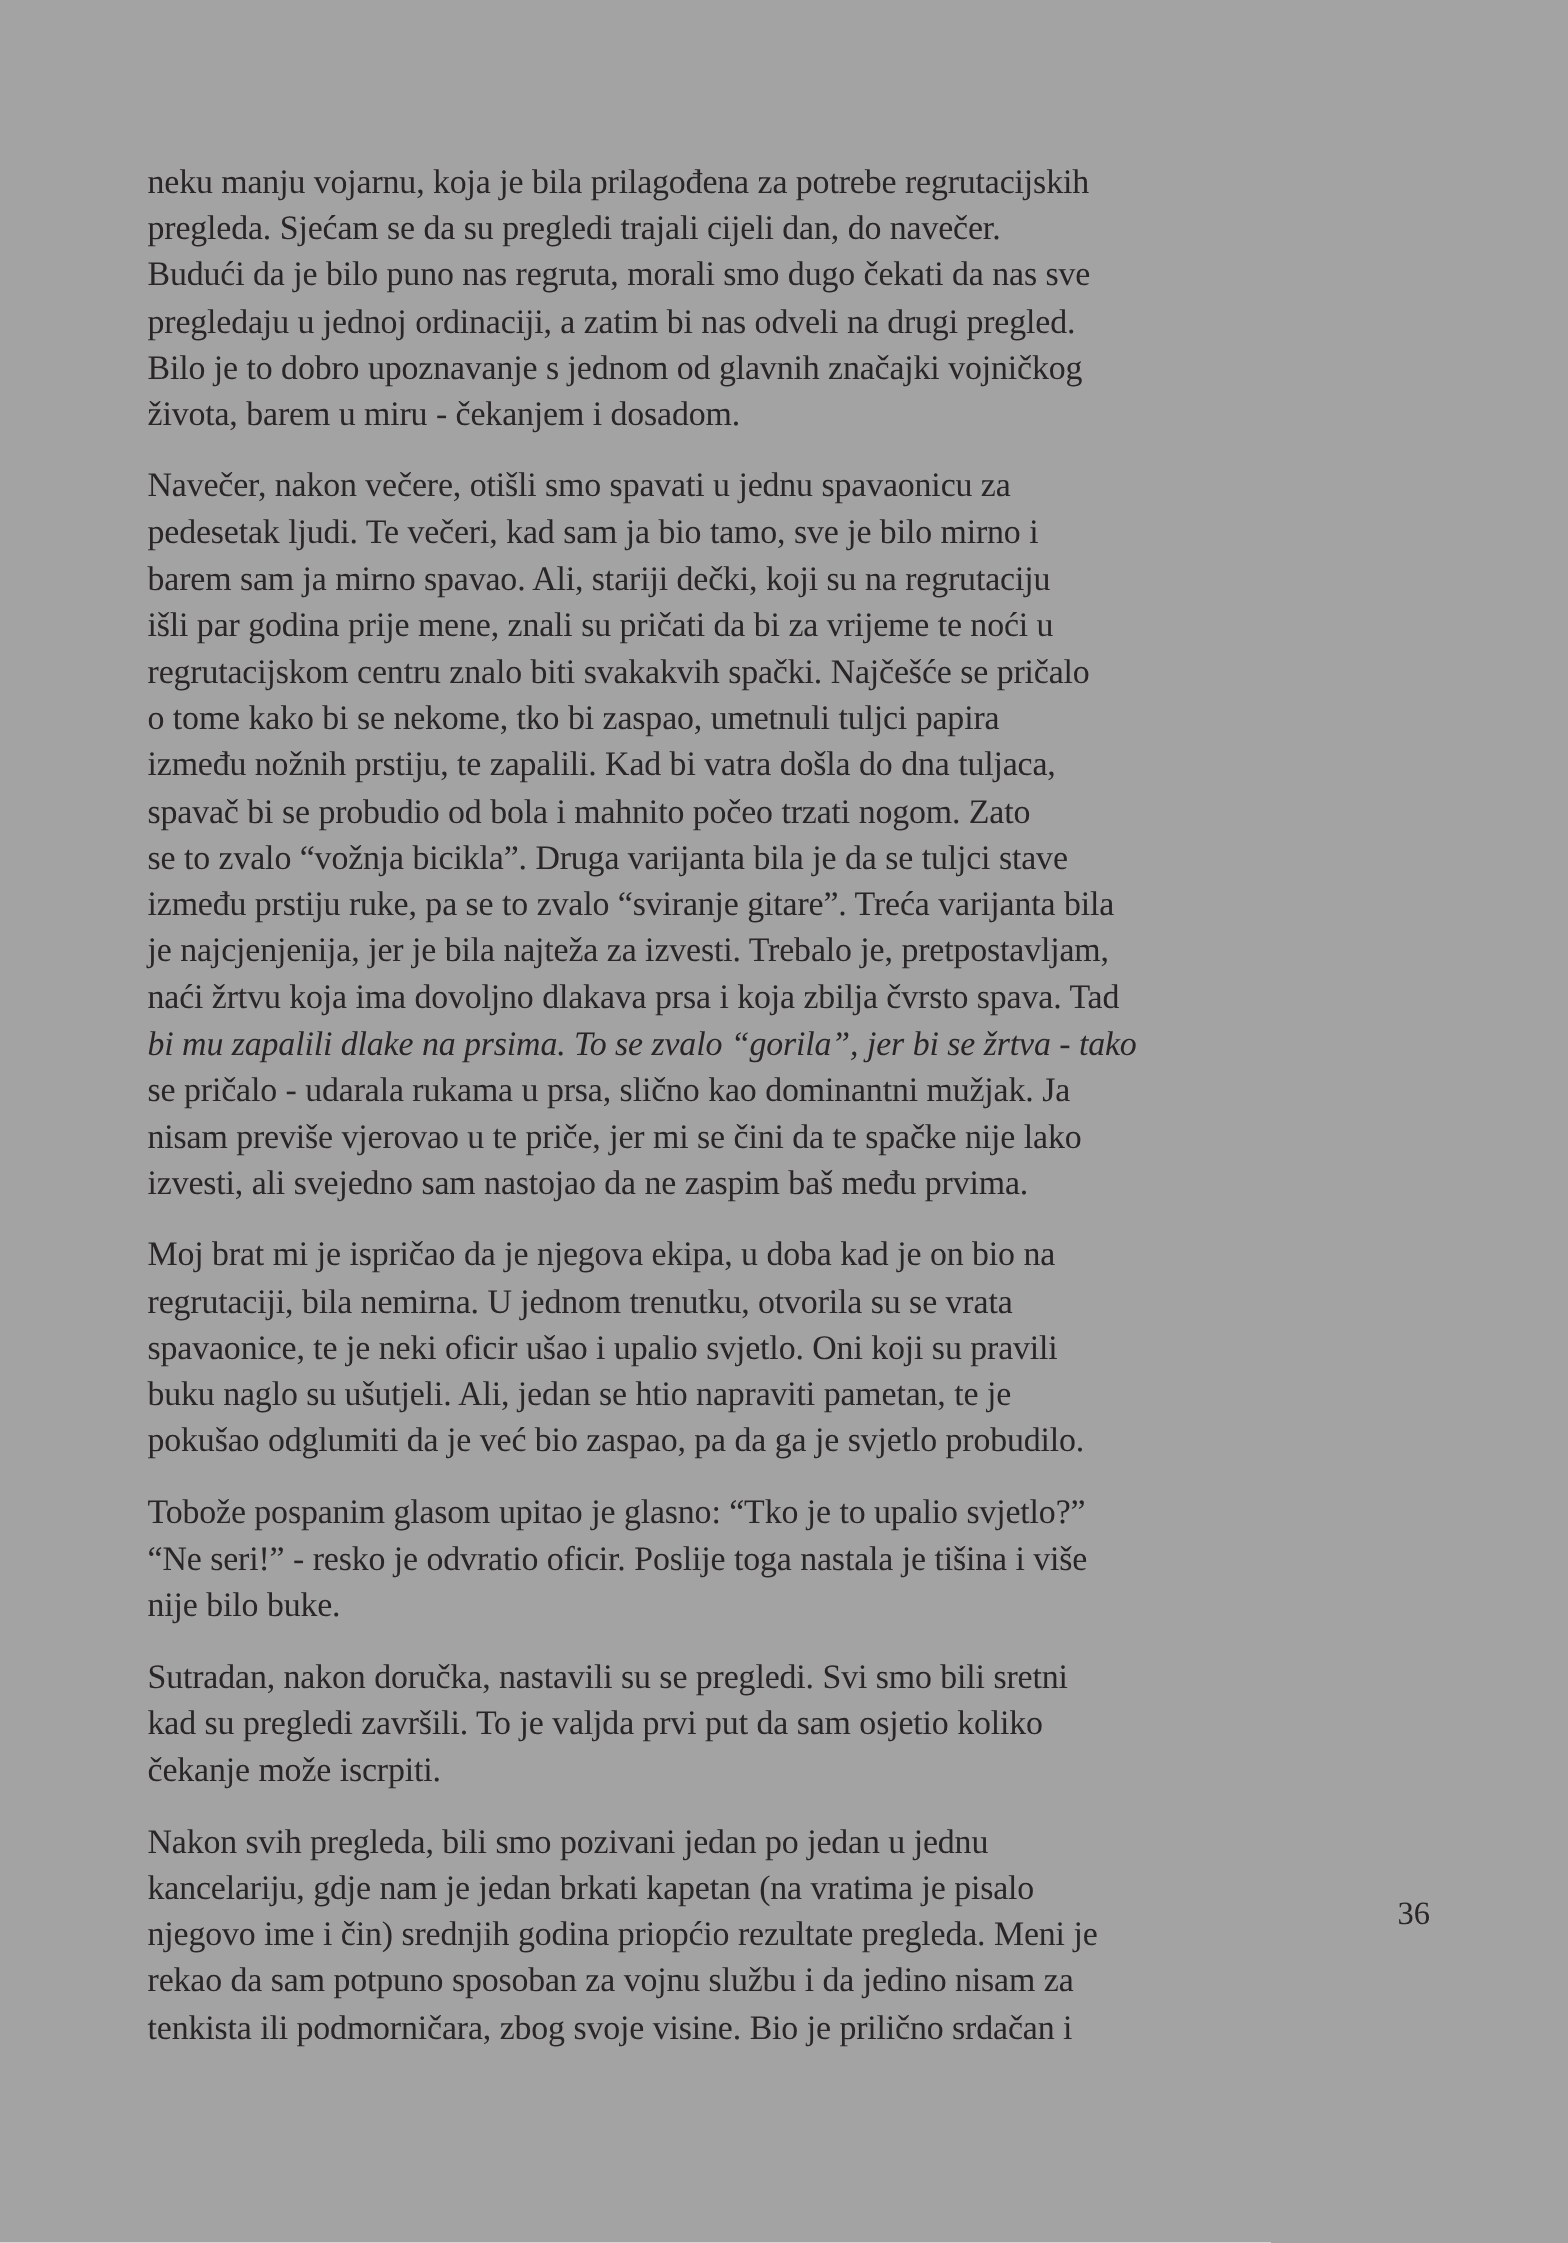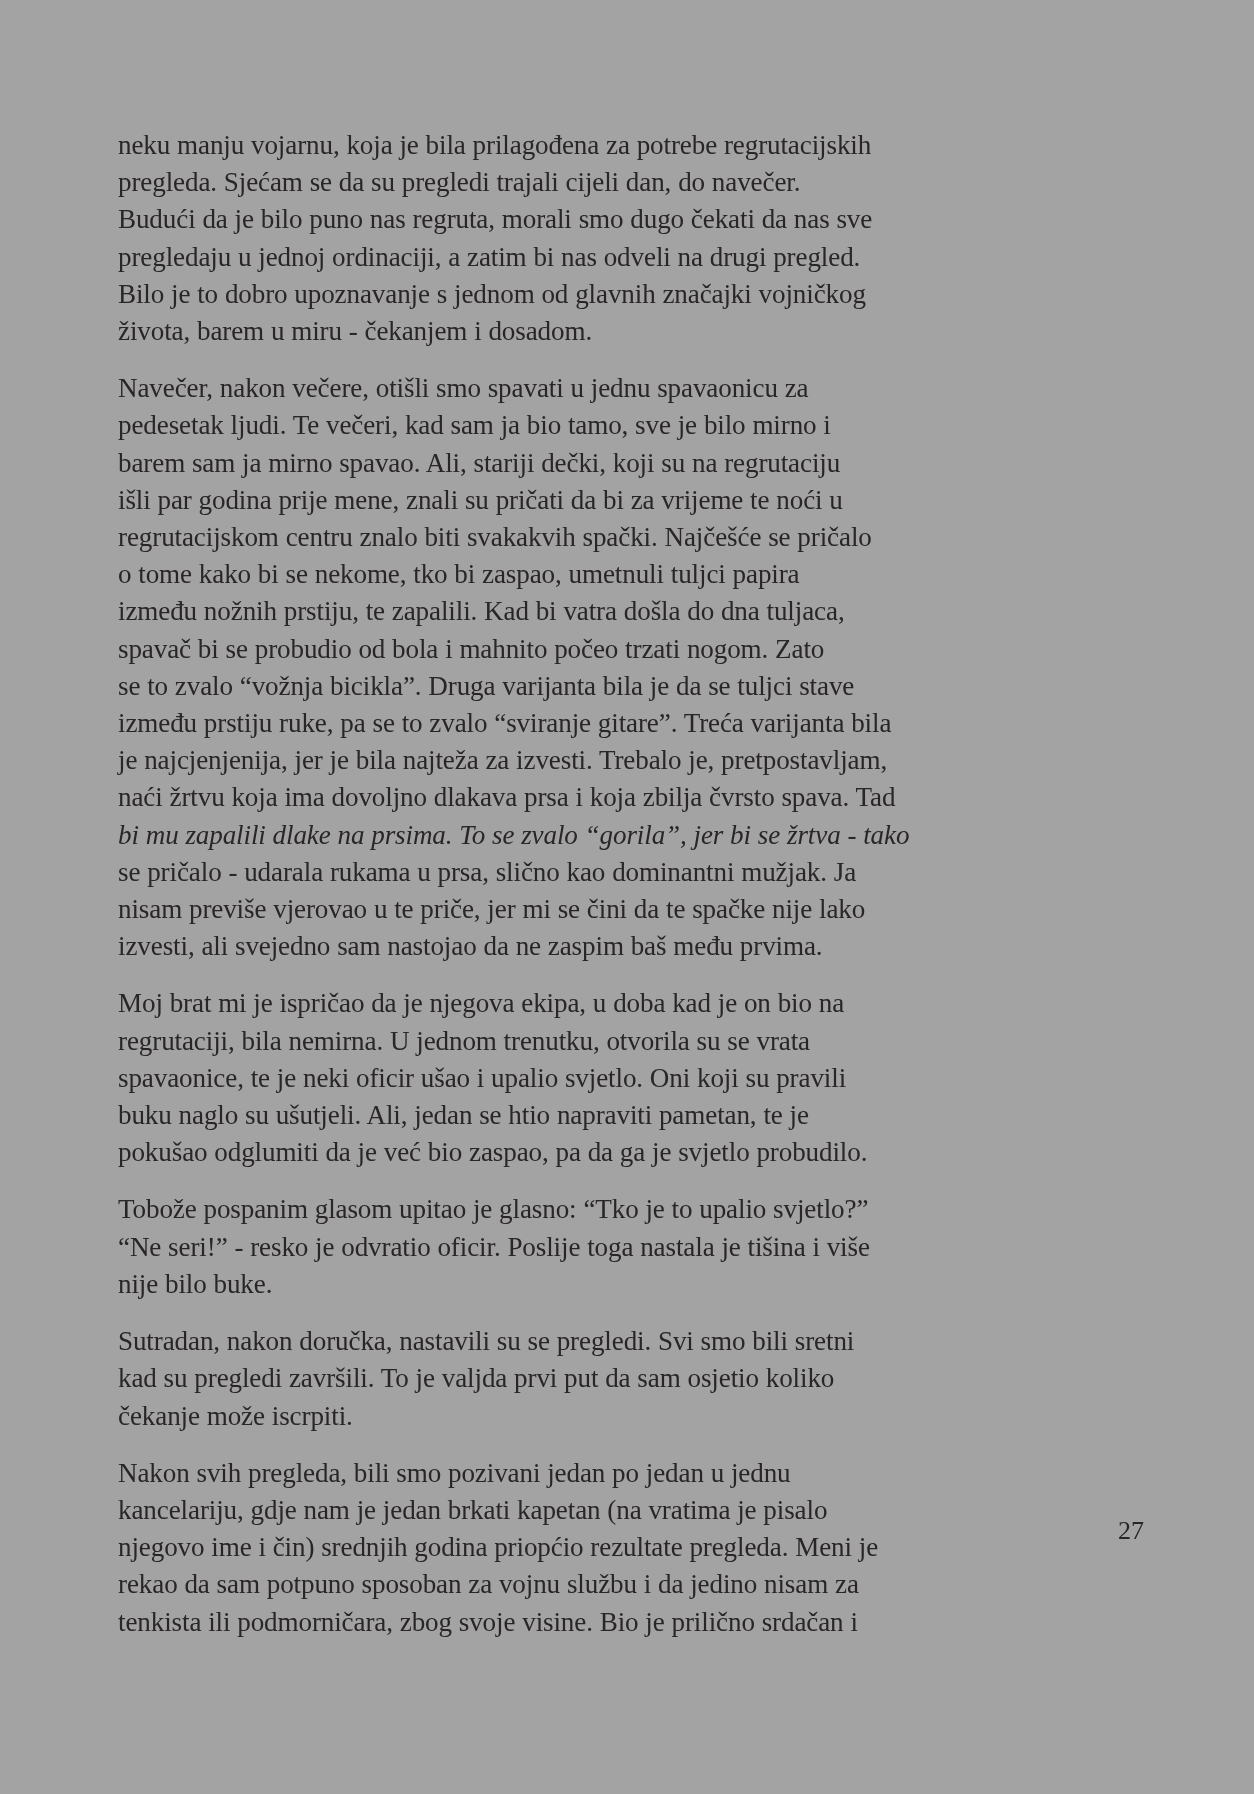--- a/index.html
+++ b/index.html
@@ -108,14 +108,14 @@
         <span class="line">čekanje može iscrpiti.</span>
       </p>
       <p class="para">
         <span class="line">Nakon svih pregleda, bili smo pozivani jedan po jedan u jednu</span>
         <span class="line">kancelariju, gdje nam je jedan brkati kapetan (na vratima je pisalo</span>
         <span class="line">njegovo ime i čin) srednjih godina priopćio rezultate pregleda. Meni je</span>
         <span class="line">rekao da sam potpuno sposoban za vojnu službu i da jedino nisam za</span>
         <span class="line">tenkista ili podmorničara, zbog svoje visine. Bio je prilično srdačan i</span>
       </p>
     </div>
-  <div id="page-number">27</div>
+  <div id="page-number">36</div>
 </div>
 
 </body></html>

